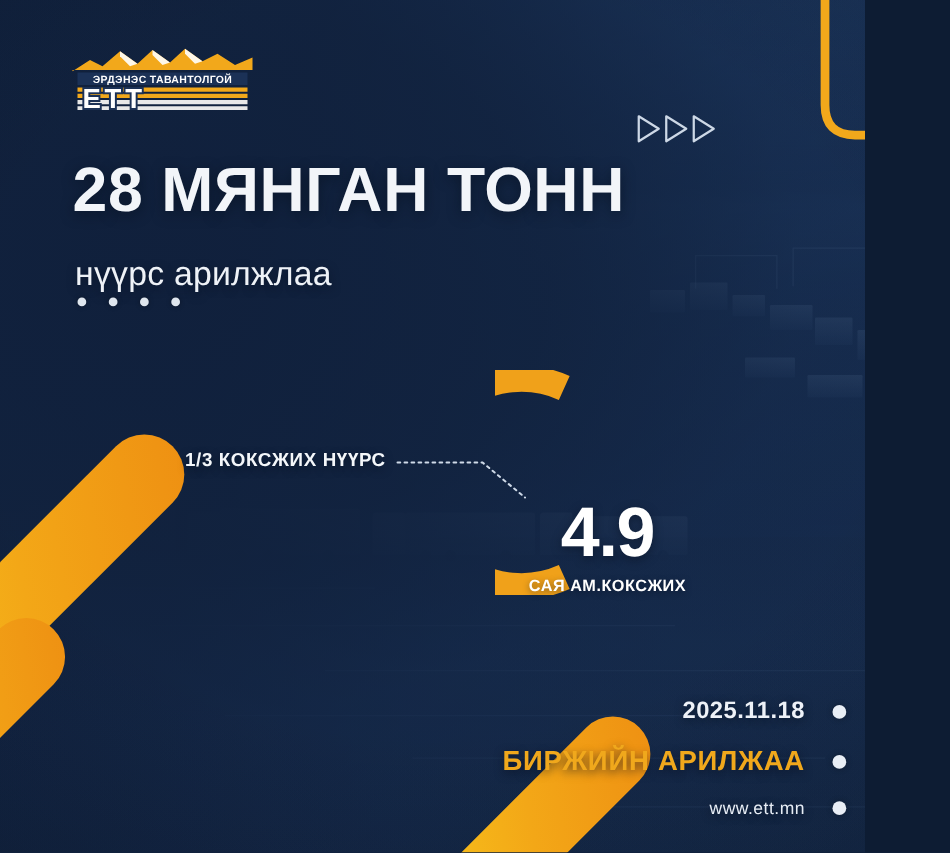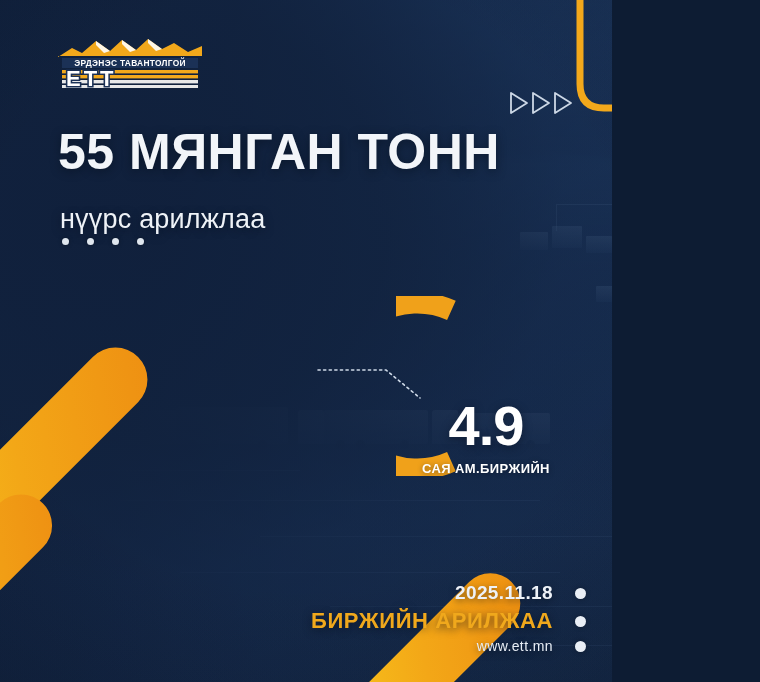--- a/index.html
+++ b/index.html
@@ -1,20 +1,20 @@
 <!DOCTYPE html>
 <html><head>
 <meta charset="utf-8">
 <style>
   html,body{margin:0;padding:0;background:#0d1c33;}
   body{font-family:"Liberation Sans","DejaVu Sans",sans-serif;}
 
   #poster{
     position:relative;
-    width:612px;height:682px;
+    width:692px;height:682px;
     overflow:hidden;
     background:#15294b;
   }
 
   
   .bg-base{
     position:absolute;inset:0;
     background:
       linear-gradient(160deg,#1d3a63 0%,#1a3359 30%,#16294a 60%,#132340 100%);
   }
@@ -133,23 +133,23 @@
   
   .callout-label{
     position:absolute;left:148px;top:360px;
     color:#f4f7fa;font-size:15px;font-weight:bold;letter-spacing:.5px;
     white-space:nowrap;
     text-shadow:0 2px 7px rgba(6,14,28,.55);
   }
   .leader{position:absolute;left:316px;top:358px;width:110px;height:42px;}
 
   
-  .footer{position:absolute;right:26px;bottom:28px;text-align:left;}
+  .footer{position:absolute;right:15px;bottom:28px;text-align:left;}
   .frow{display:flex;align-items:center;justify-content:flex-end;gap:22px;}
-  .frow + .frow{margin-top:4px;}
+  .frow + .frow{margin-top:16px;}
   .f-date{color:#eef2f8;font-size:19px;font-weight:bold;letter-spacing:.4px;text-shadow:0 2px 7px rgba(6,14,28,.55);}
   .f-main{font-size:22px;font-weight:bold;letter-spacing:.6px;color:#f0a81c;text-shadow:0 2px 8px rgba(6,14,28,.6);white-space:nowrap;}
   .f-url{color:#e7edf5;font-size:14px;letter-spacing:.4px;text-shadow:0 2px 7px rgba(6,14,28,.55);}
   .dot-f{width:11px;height:11px;border-radius:50%;background:#e9eef5;flex:0 0 auto;box-shadow:0 0 5px rgba(0,0,0,.3);}
 </style>
 </head>
 <body>
 
 <div id="poster">
 
@@ -241,43 +241,44 @@
       <text x="10" y="50" fill="#ffffff" font-family="Liberation Sans, sans-serif" font-size="22" font-weight="bold" letter-spacing="3" stroke="#1b3156" stroke-width="3.2" paint-order="stroke">ETT</text>
     </g>
   </svg>
 
   <svg class="arrows" viewBox="0 0 72 26">
     <path d="M3 3 L19 13 L3 23 Z" fill="none" stroke="#cdd8e6" stroke-width="1.8" stroke-linejoin="round"></path>
     <path d="M25 3 L41 13 L25 23 Z" fill="none" stroke="#cdd8e6" stroke-width="1.8" stroke-linejoin="round"></path>
     <path d="M47 3 L63 13 L47 23 Z" fill="none" stroke="#cdd8e6" stroke-width="1.8" stroke-linejoin="round"></path>
   </svg>
 
-  <div class="headline">55 МЯНГАН ТОНН</div>
+  <div class="headline">28 МЯНГАН ТОНН</div>
   <div class="subhead">нүүрс арилжлаа</div>
 
   <div class="dots-row">
     <span class="dot-sm"></span>
     <span class="dot-sm"></span>
     <span class="dot-sm"></span>
     <span class="dot-sm"></span>
   </div>
 
+  <div class="callout-label">1/3 КОКСЖИХ НҮҮРС</div>
   <svg class="leader" viewBox="0 0 110 42">
     <path d="M2 12 L70 12 L104 40" fill="none" stroke="#cfdae8" stroke-width="1.6" stroke-dasharray="2.2 3.4" stroke-linecap="round"></path>
   </svg>
 
   <div class="ring-wrap">
     <svg viewBox="0 0 180 180" width="180" height="180">
 
       <path d="M 55.4 165.6
                A 83 83 0 1 1 55.4 14.4" fill="none" stroke="#f0a11a" stroke-width="21" stroke-linecap="butt"></path>
     </svg>
     <div class="ring-center">
       <div class="ring-value">4.9</div>
-      <div class="ring-unit">САЯ АМ.БИРЖИЙН</div>
+      <div class="ring-unit">САЯ АМ.КОКСЖИХ</div>
     </div>
   </div>
 
   <div class="footer">
     <div class="frow">
       <span class="f-date">2025.11.18</span>
       <span class="dot-f"></span>
     </div>
     <div class="frow">
       <span class="f-main">БИРЖИЙН АРИЛЖАА</span>

